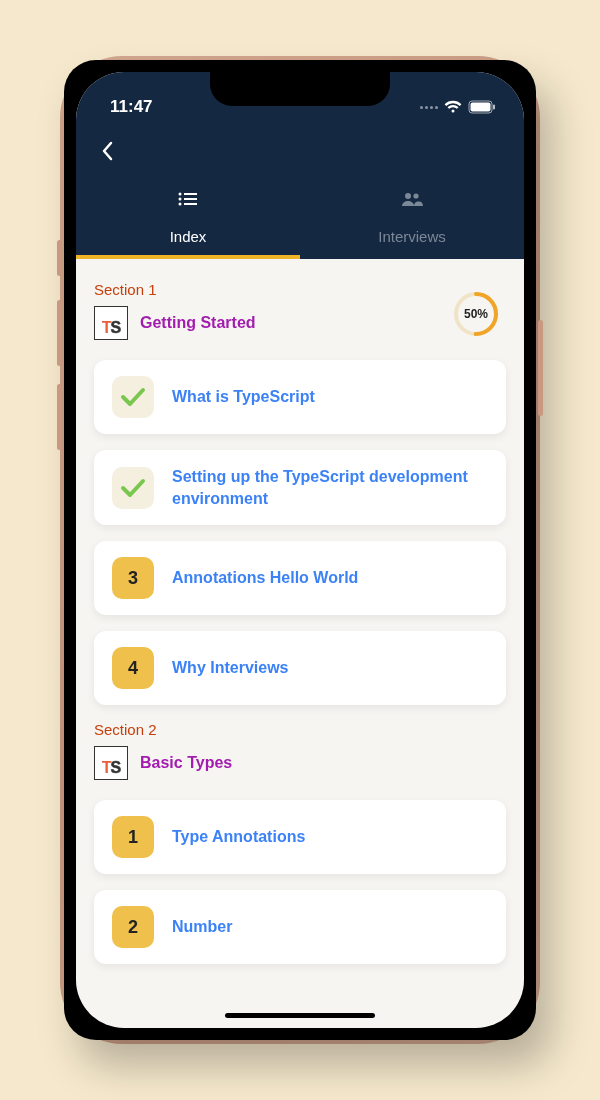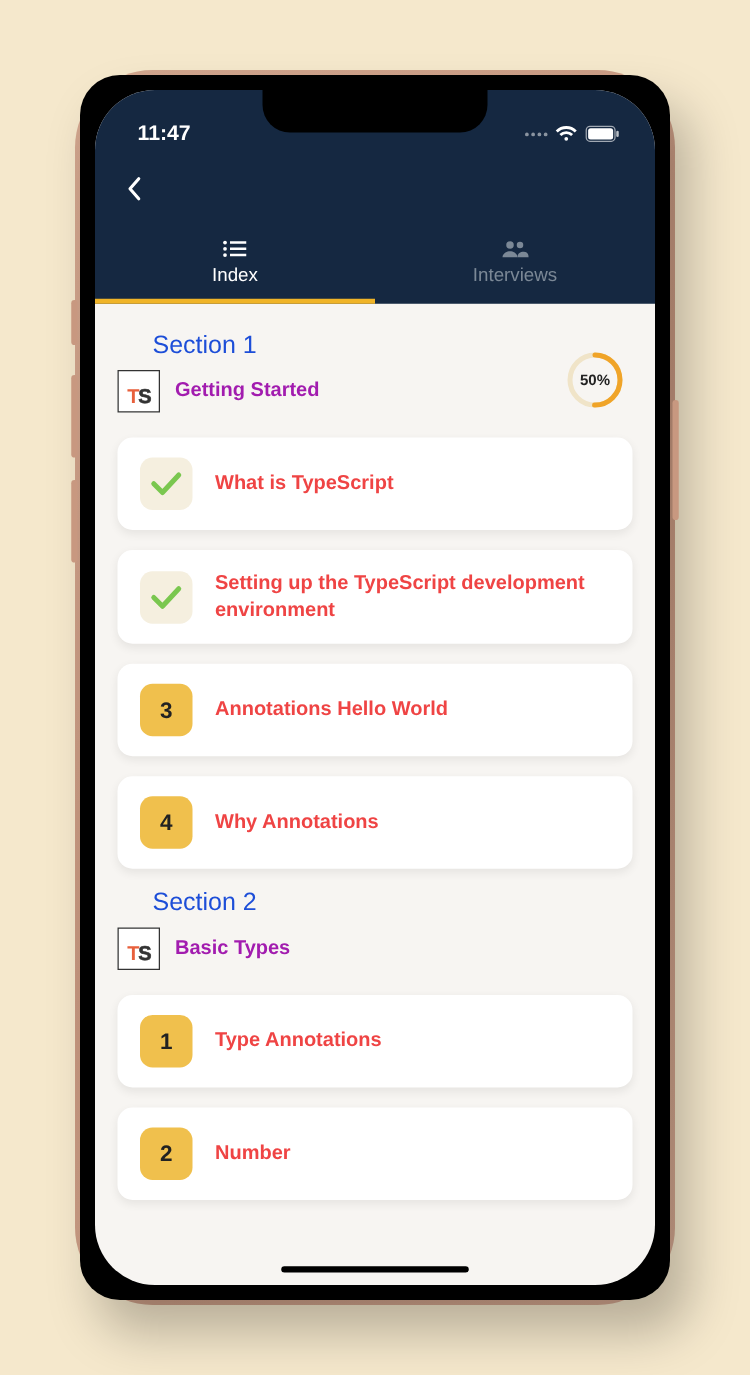--- a/index.html
+++ b/index.html
@@ -112,41 +112,40 @@
   .tab {
     flex: 1;
     text-align: center;
     padding: 10px 0 14px;
     font-size: 15px;
     font-weight: 500;
     color: #7b8896;
     display:flex;
     flex-direction:column;
     align-items:center;
-    gap:6px;
+    gap:22px;
   }
   .tab.active { color: #fff; }
   .tab-underline {
     position:absolute;
     bottom:0;
     left:0;
     width:50%;
     height:4px;
     background:#f0b428;
   }
   .content {
     padding: 22px 18px 0;
     height: calc(100% - 214px);
     overflow: hidden;
   }
   .section-label {
-    color: #1d4ed8;
-    font-size: 20px;
+    color: #c2410c;
+    font-size: 15px;
     margin-bottom: 8px;
-    margin-left: 28px;
   }
   .section-head {
     display: flex;
     align-items: center;
     gap: 12px;
     margin-bottom: 20px;
     position: relative;
   }
   .ts-logo {
     width: 34px; height: 34px;
@@ -205,21 +204,21 @@
     flex-shrink:0;
     font-weight:800;
     font-size:18px;
     color:#222;
   }
   .badge-done { background:#f5efdf; }
   .badge-num { background:#f0c04d; }
   .item-title {
     font-size: 16px;
     font-weight: 600;
-    color:#ef4444;
+    color:#3b82f6;
     line-height:1.35;
   }
   .section-block { margin-bottom: 12px; }
 </style>
 </head>
 <body>
 
 <div class="phone">
   <div class="phone-outer"></div>
   <div class="side-button sb-left1"></div>
@@ -321,21 +320,21 @@
           <div class="item-title">Setting up the TypeScript development environment</div>
         </div>
 
         <div class="item">
           <div class="item-badge badge-num">3</div>
           <div class="item-title">Annotations Hello World</div>
         </div>
 
         <div class="item">
           <div class="item-badge badge-num">4</div>
-          <div class="item-title">Why Annotations</div>
+          <div class="item-title">Why Interviews</div>
         </div>
       </div>
 
       <div class="section-block">
         <div class="section-label">Section 2</div>
         <div class="section-head">
           <div class="ts-logo">
               <span class="t">T</span>
               <span class="s">S</span>
             </div>

